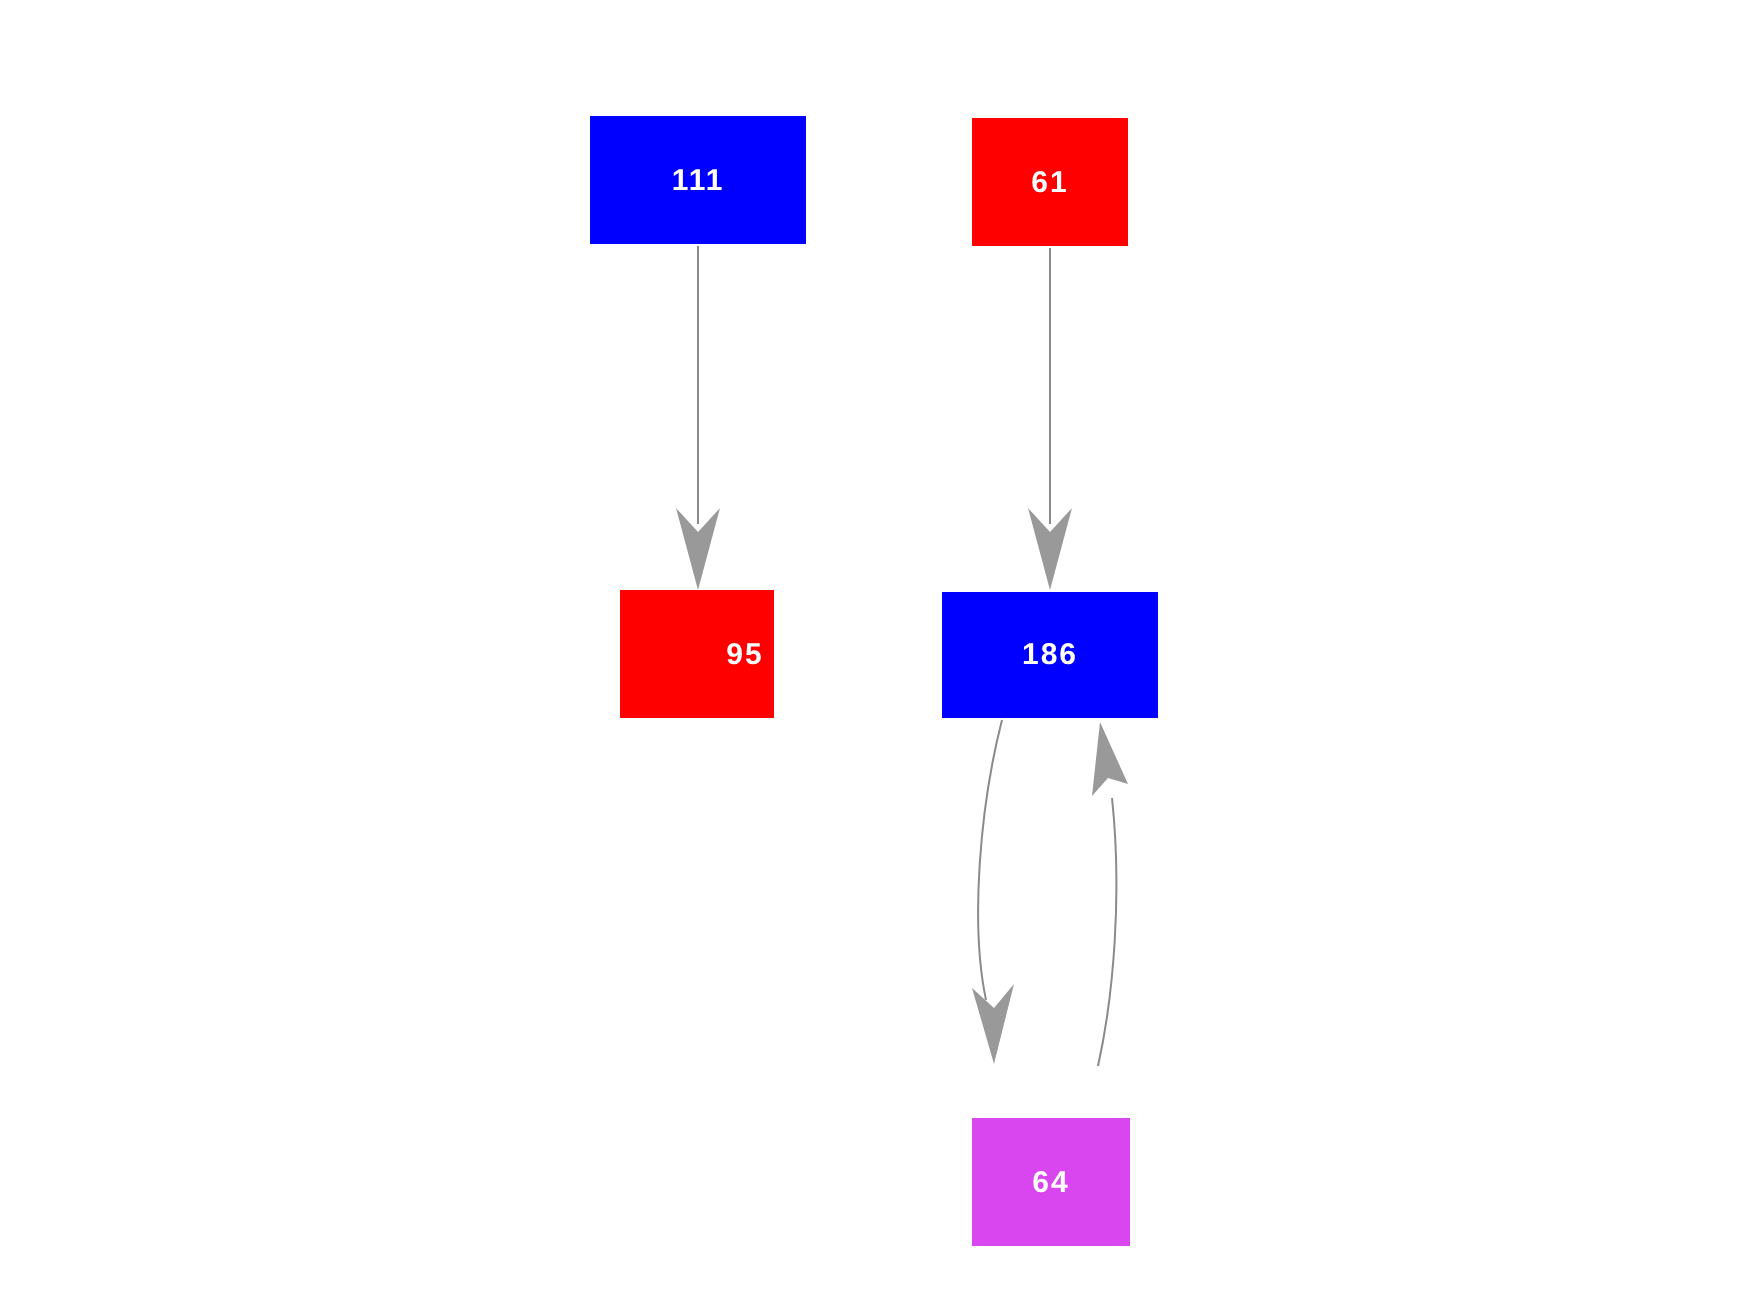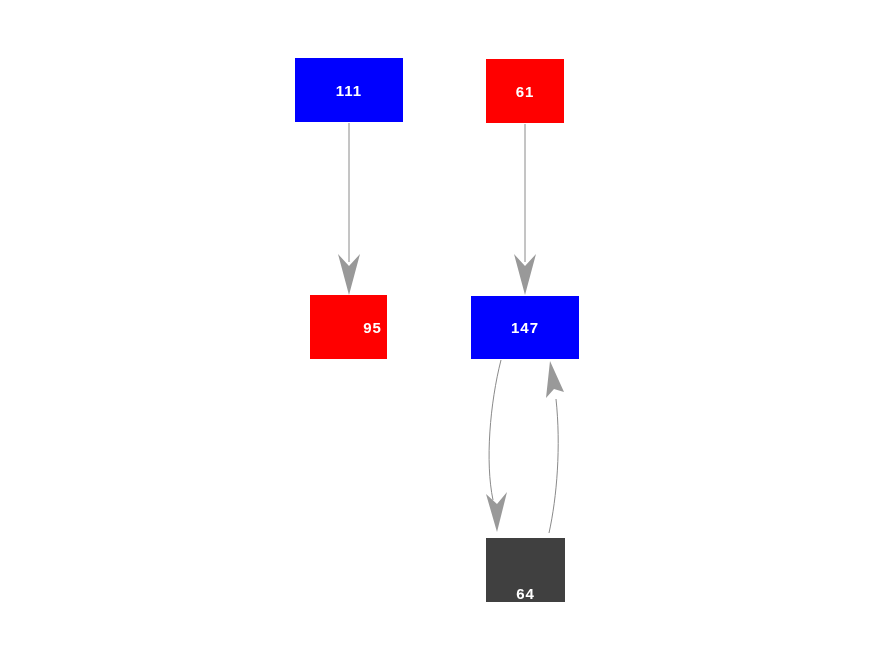--- a/index.html
+++ b/index.html
@@ -62,20 +62,20 @@
 
   <div class="node" style="left: 486px; top: 59px; width: 78px; height: 64px; background: rgb(255, 0, 0); color: rgb(255, 255, 255); text-align: right;">
     <span class="node-label">61</span>
   </div>
 
   <div class="node" style="left: 310px; top: 295px; width: 77px; height: 64px; background: rgb(255, 0, 0); color: rgb(255, 255, 255); padding-left: 48px;">
     <span class="node-label">95</span>
   </div>
 
   <div class="node" style="left: 471px; top: 296px; width: 108px; height: 63px; background: rgb(0, 0, 255); color: rgb(255, 255, 255);">
-    <span class="node-label">147</span>
+    <span class="node-label">186</span>
   </div>
 
-  <div class="node" style="left: 486px; top: 538px; width: 79px; height: 64px; background: #404040; color: rgb(255, 255, 255); align-items: flex-end;">
+  <div class="node" style="left: 486px; top: 559px; width: 79px; height: 64px; background: #d946ef; color: rgb(255, 255, 255);">
     <span class="node-label">64</span>
   </div>
 
 </div>
 
 </body></html>

